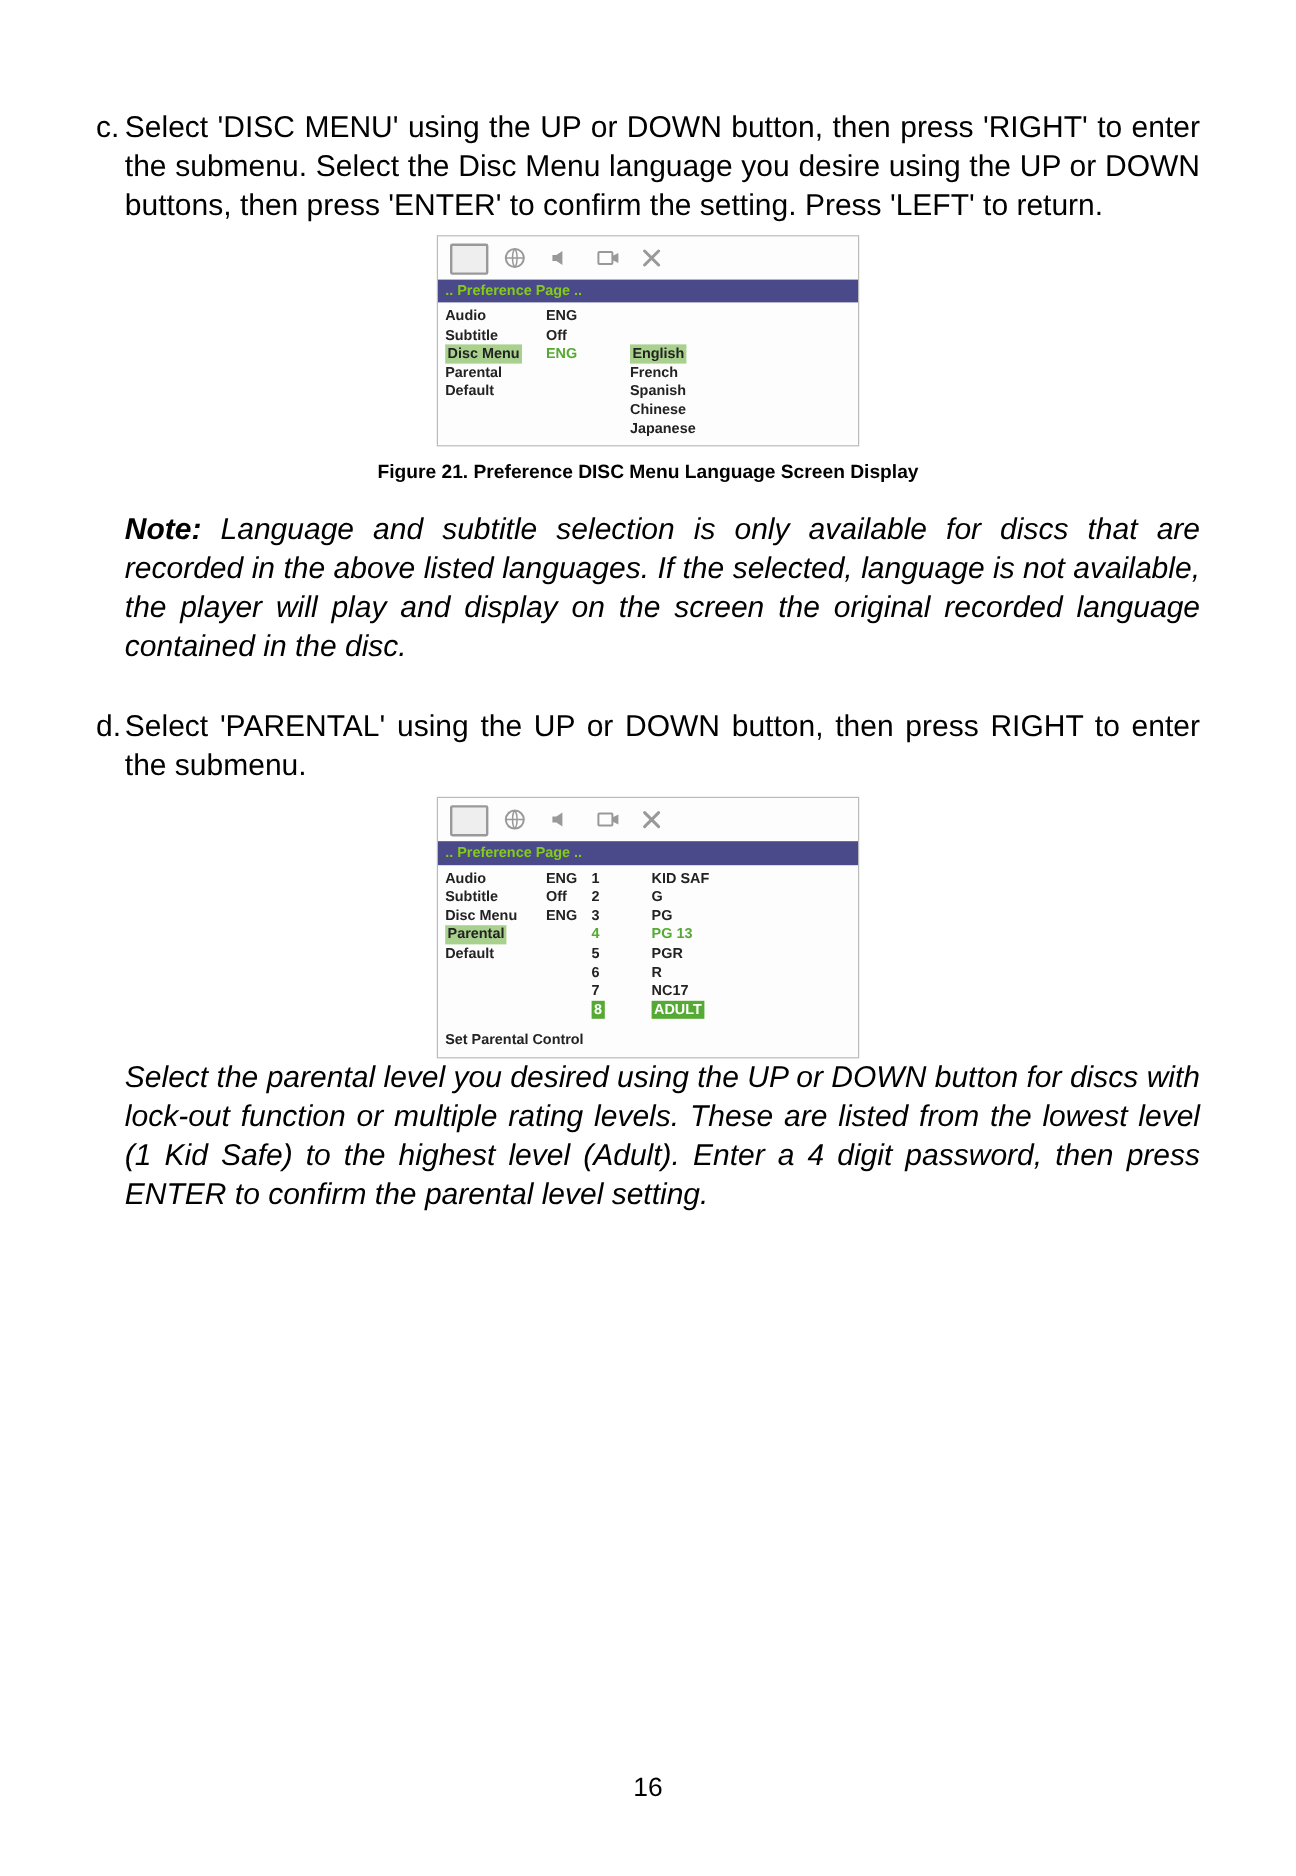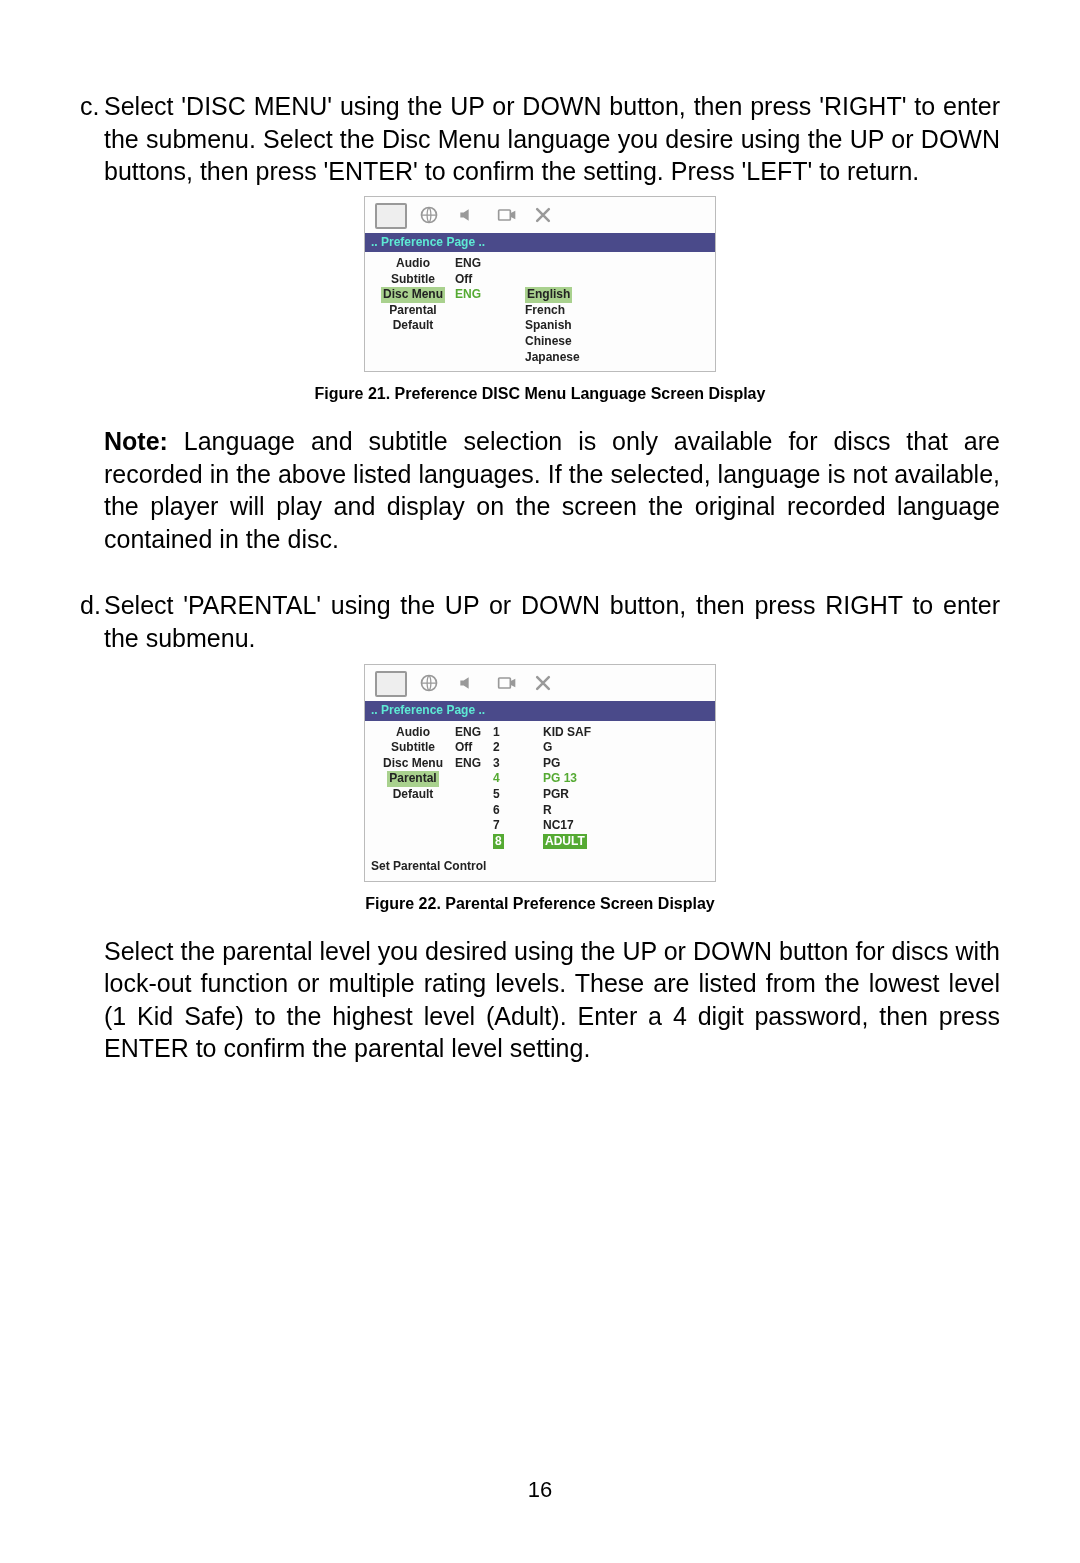--- a/index.html
+++ b/index.html
@@ -13,20 +13,21 @@
     color: #000;
   }
   .page {
     padding: 90px 80px 40px 80px;
     font-size: 25px;
     line-height: 1.3;
   }
   .para {
     margin-bottom: 4px;
     text-align: justify;
+    font-style: italic;
   }
   .indent {
     padding-left: 24px;
   }
   .bullet {
     display: flex;
     margin-bottom: 4px;
   }
   .bullet .marker {
     width: 24px;
@@ -74,37 +75,37 @@
     align-items: center;
   }
   .icon {
     width: 28px;
     height: 22px;
     display: inline-block;
   }
   .icon-screen { border: 2px solid #999; border-radius: 2px; background: #eee; }
   .menu-header {
     background: #4a4a8a;
-    color: #5eead4;
+    color: #84cc16;
     font-size: 12px;
     padding: 2px 6px;
     font-weight: bold;
   }
   .menu-body {
     padding: 4px 6px 6px 6px;
     min-height: 96px;
   }
   .menu-row {
     display: flex;
     font-size: 12px;
     font-weight: bold;
     color: #222;
     line-height: 1.3;
   }
-  .menu-row .c1 { width: 84px; text-align: center; }
+  .menu-row .c1 { width: 84px; }
   .menu-row .c2 { width: 38px; }
   .menu-row .c3 { width: 18px; }
   .menu-row .c4 { flex: 1; padding-left: 32px; }
   .hl-row { color: #5a3; }
   .hl-cell { background: #a9d18e; display:inline-block; padding:0 2px; color:#222; }
   .hl-cell-dark { background: #5a3; color:#fff; display:inline-block; padding:0 2px; }
   .menu-footer {
     font-size: 12px;
     font-weight: bold;
     color: #222;
@@ -270,19 +271,18 @@
         </div>
       <div class="menu-row">
           <span class="c1"></span>
           <span class="c2"></span>
           <span class="c3"><span class="hl-cell-dark">8</span></span>
           <span class="c4"><span class="hl-cell-dark">ADULT</span></span>
         </div>
     </div>
     <div class="menu-footer">Set  Parental  Control</div>
   </div>
-  <div class="figcaption">Figure 22. Parental Preference Screen Display</div>
 
   <div class="para indent">Select the parental level you desired using the UP or DOWN button for discs with lock-out function or multiple rating levels. These are listed from the lowest level (1 Kid Safe) to the highest level (Adult). Enter a 4 digit password, then press ENTER to confirm the parental level setting.</div>
 
 </div>
 
 <div class="pagenum">16</div>
 
 </body></html>

